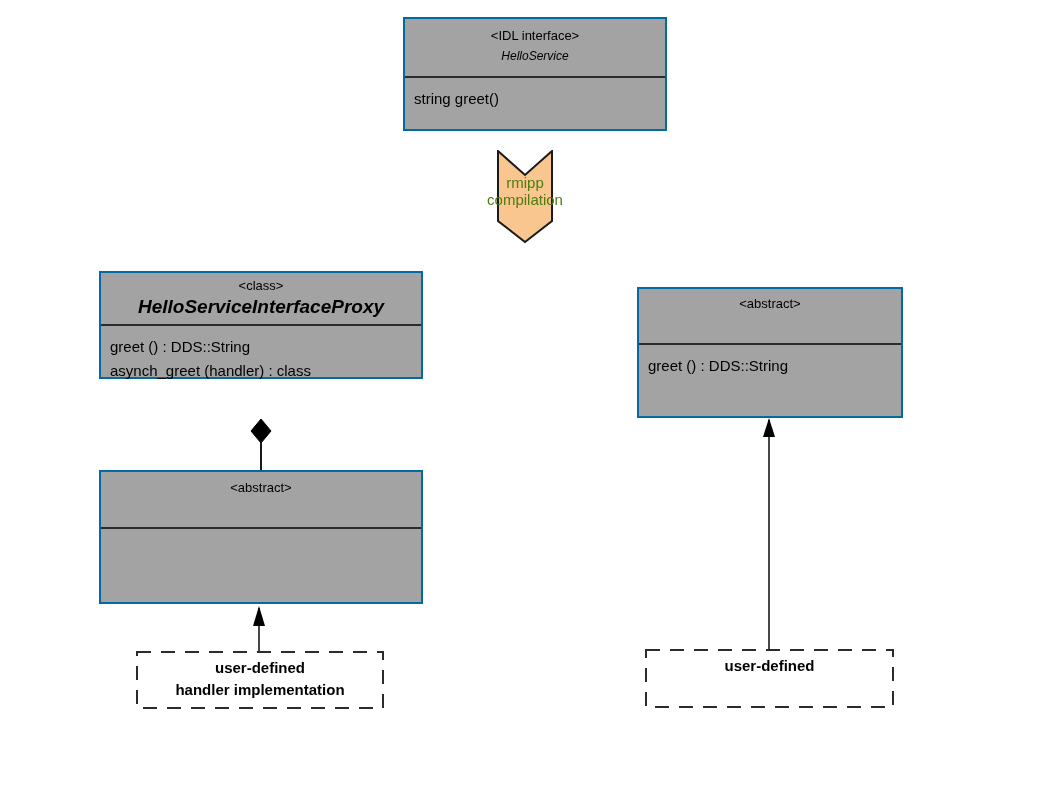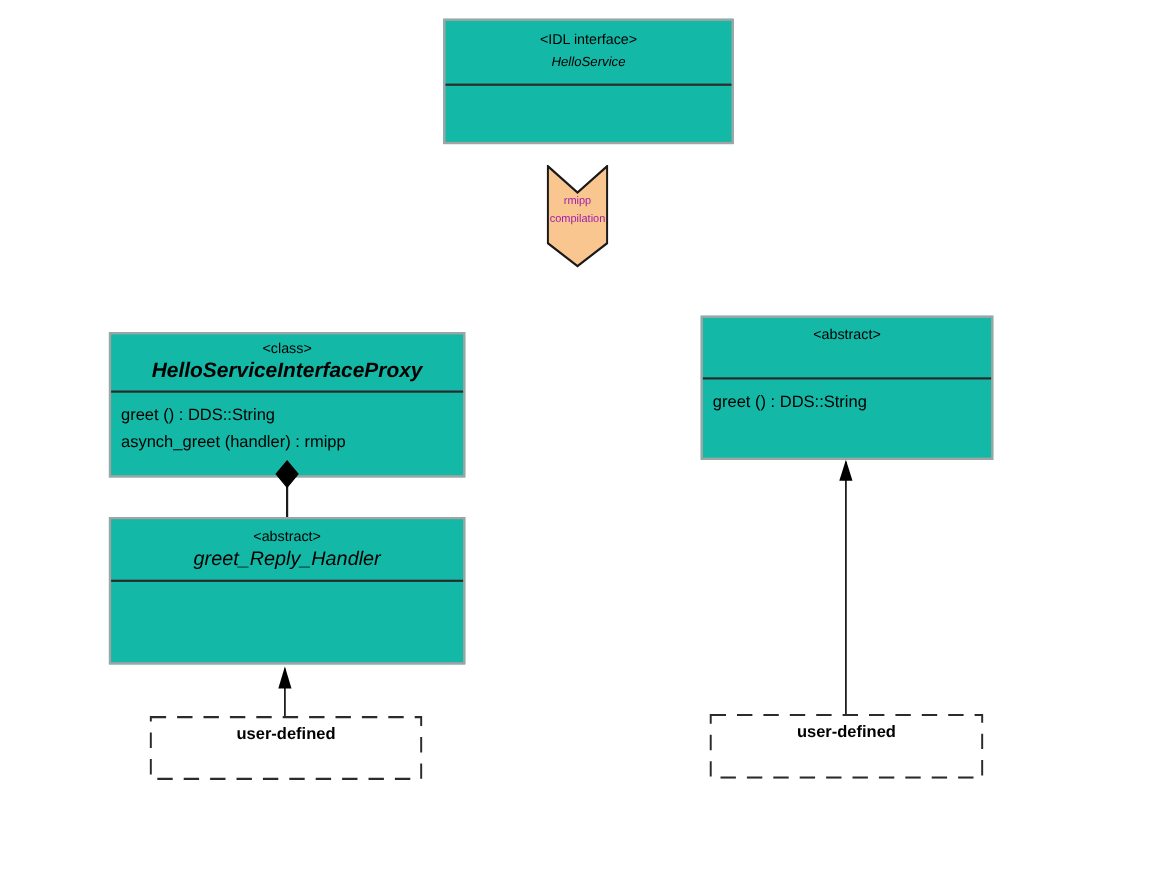--- a/index.html
+++ b/index.html
@@ -2,130 +2,133 @@
 <html><head>
 <meta charset="utf-8">
 <style>
   html, body { margin:0; padding:0; background:#ffffff; }
   .canvas {
     position:relative; width:1059px; height:795px; background:#ffffff;
     font-family:"Liberation Sans", sans-serif; color:#000; overflow:hidden;
   }
   .uml-box {
     position:absolute; box-sizing:border-box;
-    border:2px solid #a3a3a3; background:#14b8a6;
+    border:2px solid #0369a1; background:#a3a3a3;
   }
   .uml-head {
     box-sizing:border-box; border-bottom:2px solid #2b2b2b; text-align:center;
     overflow:hidden; white-space:nowrap;
   }
   .stereo { font-size:13px; line-height:17px; }
   .cname  { font-size:19px; font-style:italic; line-height:25px; }
   .bold .cname { font-weight:bold;font-style:italic; }
   .uml-body { padding:9px 9px; font-size:15px; line-height:24px; white-space:nowrap; }
 
   #idl-box   { left:403px; top:17px;  width:264px; height:114px; }
   #idl-box .uml-head { height:59px; padding-top:8px; }
   #idl-box .cname { font-size:12px; }
 
-  #proxy-box { left:99px;  top:302px; width:324px; height:132px; }
+  #proxy-box { left:99px;  top:271px; width:324px; height:108px; }
   #proxy-box .uml-head { height:53px; padding-top:4px; }
 
   #iface-box { left:637px; top:287px; width:266px; height:131px; }
   #iface-box .uml-head { height:56px; padding-top:6px; }
 
   #handler-box { left:99px; top:470px; width:324px; height:134px; }
   #handler-box .uml-head { height:57px; padding-top:7px; }
   #handler-box .cname { font-size:18px; }
 
   .chevron-wrap { position:absolute; left:481px; top:150px; width:88px; height:96px; }
   .chevron-wrap svg { position:absolute; left:16px; top:0; }
   .chevron-label {
     position:absolute; left:0; top:24px; width:100%;
-    text-align:center; font-size:10px; line-height:17px; color:#a21caf;
+    text-align:center; font-size:15px; line-height:17px; color:#4d7c0f;
   }
 
   .conn { position:absolute; }
 
   .dashed-box { position:absolute; text-align:center; font-size:15px; line-height:22px;font-weight:bold; }
   .dashed-box svg { position:absolute; left:0; top:0; }
   .dashed-text { position:relative; padding-top:6px; }
   #handler-impl { left:136px; top:651px; width:248px; height:58px; }
   #iface-impl   { left:645px; top:649px; width:249px; height:59px; }
 </style>
 </head>
 <body>
 
 <div class="canvas">
 
   <div class="uml-box" id="idl-box">
     <div class="uml-head">
       <div class="stereo">&lt;IDL interface&gt;</div>
       <div class="cname">HelloService</div>
     </div>
+    <div class="uml-body">
+      <div>string greet()</div>
+    </div>
   </div>
 
   <div class="chevron-wrap">
     <svg width="56" height="94" viewBox="0 0 56 94">
       <polygon points="1,1 28,25 55,1 55,71 28,92 1,71" stroke="#1a1a1a" stroke-width="2" stroke-linejoin="miter" fill="#F8C68E"></polygon>
     </svg>
     <div class="chevron-label">
       <div>rmipp</div>
       <div>compilation</div>
     </div>
   </div>
 
   <div class="uml-box bold" id="proxy-box">
     <div class="uml-head">
       <div class="stereo">&lt;class&gt;</div>
       <div class="cname">HelloServiceInterfaceProxy</div>
     </div>
     <div class="uml-body">
       <div>greet () : DDS::String</div>
-      <div>asynch_greet (handler) : rmipp</div>
+      <div>asynch_greet (handler) : class</div>
     </div>
   </div>
 
   <div class="uml-box bold" id="iface-box">
     <div class="uml-head">
       <div class="stereo">&lt;abstract&gt;</div>
     </div>
     <div class="uml-body">
       <div>greet () : DDS::String</div>
     </div>
   </div>
 
   <svg class="conn" style="left:245px; top:418px;" width="32" height="53" viewBox="0 0 32 53">
     <line x1="16" y1="24" x2="16" y2="53" stroke="#1a1a1a" stroke-width="2"></line>
     <polygon points="16,1 26,13 16,25 6,13" fill="#000000" stroke="#000000"></polygon>
   </svg>
 
   <div class="uml-box" id="handler-box">
     <div class="uml-head">
       <div class="stereo">&lt;abstract&gt;</div>
-      <div class="cname">greet_Reply_Handler</div>
     </div>
   </div>
 
   <svg class="conn" style="left:243px; top:605px;" width="32" height="47" viewBox="0 0 32 47">
     <line x1="16" y1="3" x2="16" y2="47" stroke="#1a1a1a" stroke-width="1.6"></line>
     <polygon points="16,1 22,21 10,21" fill="#000000"></polygon>
   </svg>
 
   <svg class="conn" style="left:753px; top:417px;" width="32" height="233" viewBox="0 0 32 233">
     <line x1="16" y1="3" x2="16" y2="233" stroke="#1a1a1a" stroke-width="1.6"></line>
     <polygon points="16,1 22,20 10,20" fill="#000000"></polygon>
   </svg>
 
   <div class="dashed-box" id="handler-impl">
     <svg width="248" height="58" viewBox="0 0 248 58">
       <rect x="1" y="1" width="246" height="56" fill="none" stroke="#2b2b2b" stroke-width="2" stroke-dasharray="14,10"></rect>
     </svg>
     <div class="dashed-text">
       <div>user-defined</div>
+      <div>handler implementation</div>
     </div>
   </div>
 
   <div class="dashed-box" id="iface-impl">
     <svg width="249" height="59" viewBox="0 0 249 59">
       <rect x="1" y="1" width="247" height="57" fill="none" stroke="#2b2b2b" stroke-width="2" stroke-dasharray="14,10"></rect>
     </svg>
     <div class="dashed-text">
       <div>user-defined</div>
     </div>

